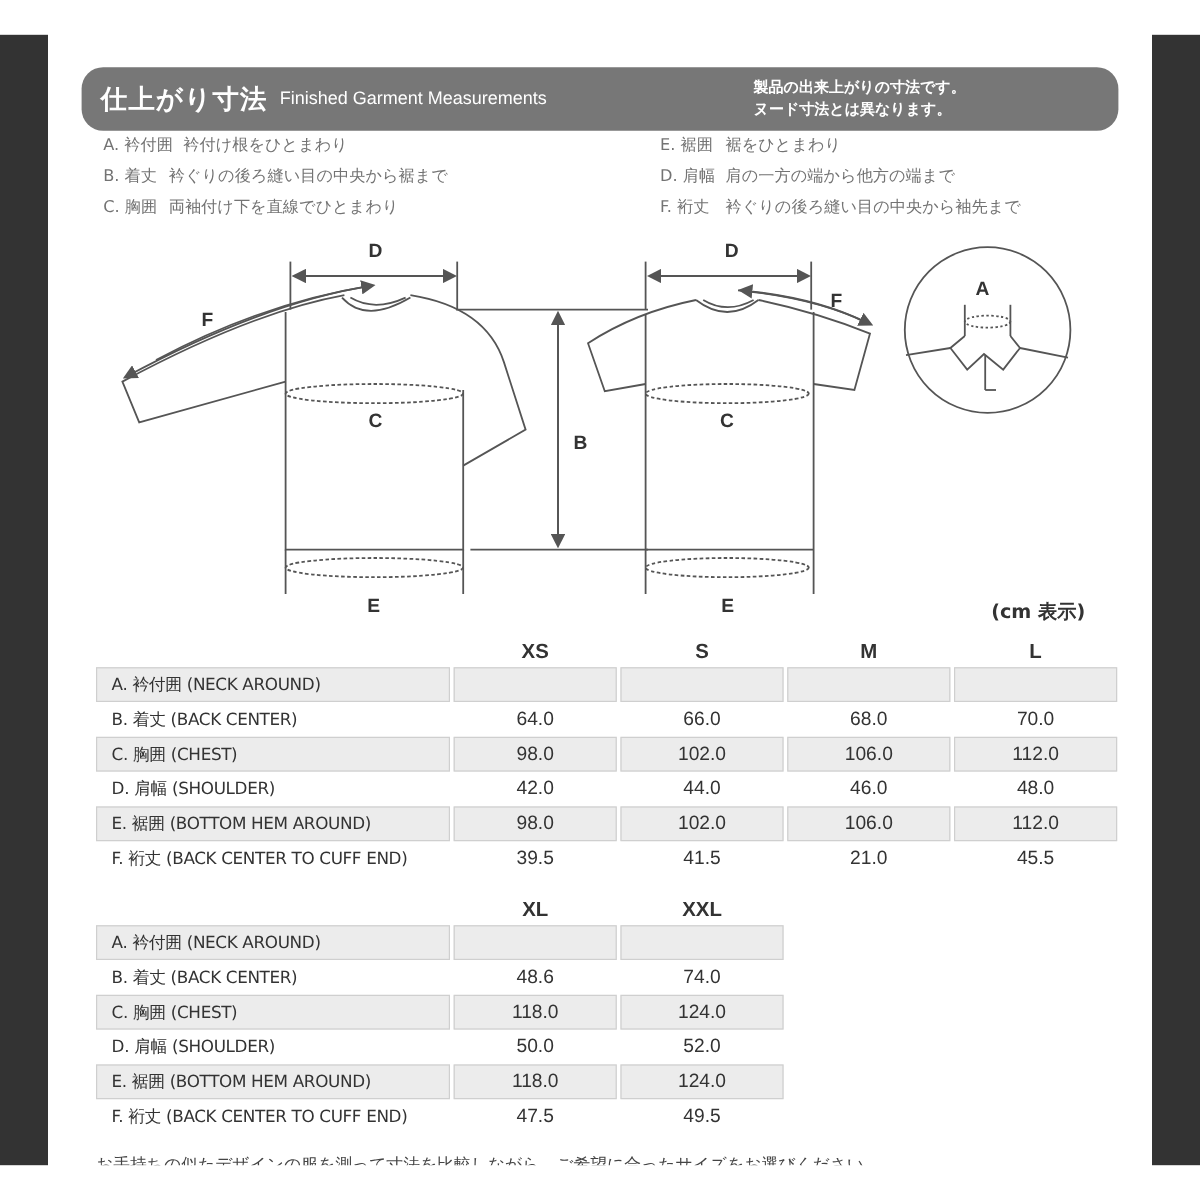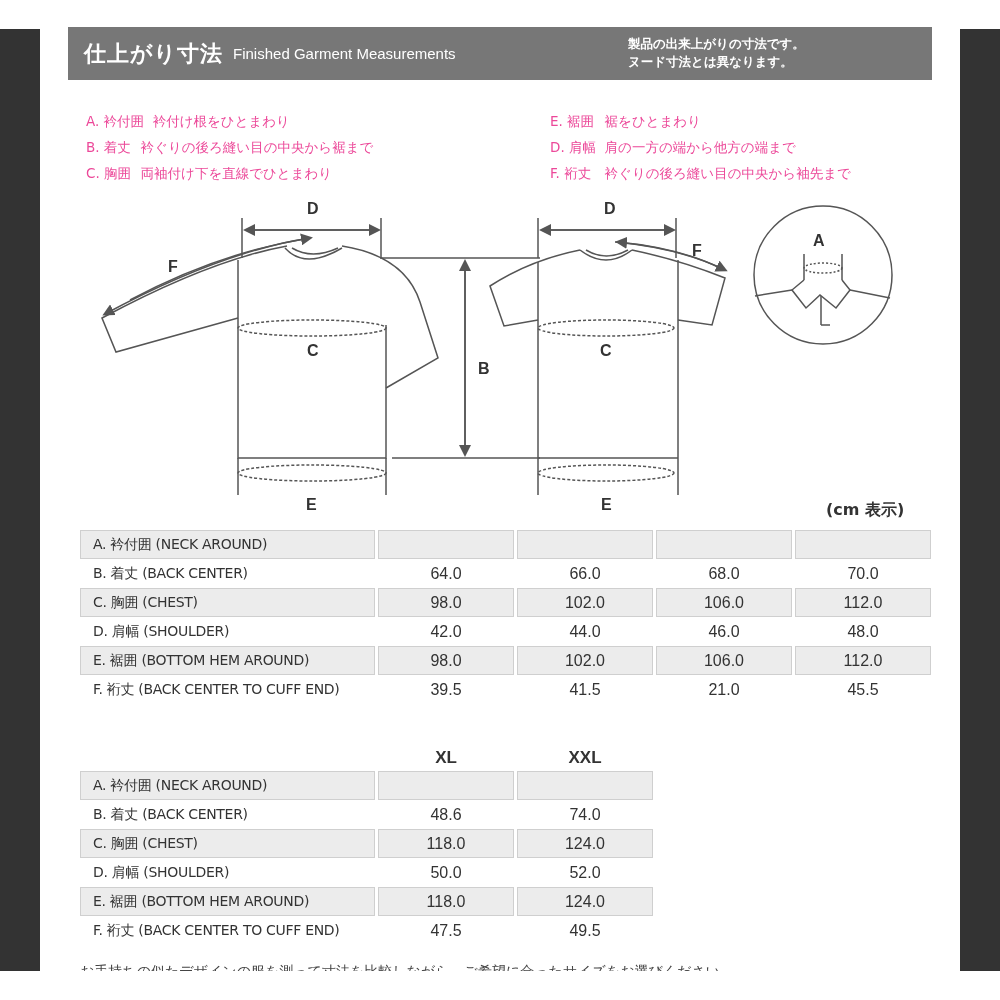--- a/index.html
+++ b/index.html
@@ -3,27 +3,27 @@
 <meta charset="utf-8">
 <style>
   html, body { margin:0; padding:0; }
   body { width:1000px; height:1000px; background:#fff; position:relative; overflow:hidden;
          font-family:"DejaVu Sans","Liberation Sans",sans-serif; color:#333; }
   .sidebar { position:absolute; top:29px; bottom:29px; width:40px; background:#333; }
   .sidebar.left { left:0; }
   .sidebar.right { left:960px; }
   .page { position:absolute; left:40px; top:0; width:920px; height:1000px; background:#fff; }
 
-  .header { position:absolute; left:28px; top:27px; width:864px; height:53px; background:#777;
-            color:#fff; display:flex; align-items:center; }
+  .header { position:absolute; left:28px; top:56px; width:864px; height:53px; background:#777;
+            color:#fff; display:flex; align-items:center;border-radius:18px; }
   .header .jp-title { font-size:22px; font-weight:bold; margin-left:16px; letter-spacing:1px; }
   .header .en-title { font-family:"Liberation Sans",sans-serif; font-size:15px; margin-left:10px; }
   .header .note { position:absolute; left:560px; top:8px; font-size:12.5px; line-height:18px; font-weight:bold; }
 
-  .defs { position:absolute; top:108px; font-size:13.5px; line-height:26px; color:#ec4899; }
+  .defs { position:absolute; top:108px; font-size:13.5px; line-height:26px; color:#737373; }
   .defs .row span.key { display:inline-block; min-width:46px; }
   .defs.left { left:46px; }
   .defs.right { left:510px; }
 
   svg.diagram { position:absolute; left:0; top:190px; }
   .dlabel { font-family:"Liberation Sans",sans-serif; font-size:16px; font-weight:bold; fill:#333; }
 
   .unit { position:absolute; left:786px; top:500px; font-size:16px; font-weight:bold; color:#333; }
 
   table.sizes { position:absolute; border-collapse:separate; border-spacing:3px 0; }
@@ -148,20 +148,27 @@
     <text class="dlabel" x="438" y="184">B</text>
     <text class="dlabel" x="266" y="320">E</text>
     <text class="dlabel" x="561" y="320">E</text>
     <text class="dlabel" x="773" y="56">A</text>
   </svg>
 
   <div class="unit">(cm 表示)</div>
 
   <table class="sizes" id="t1">
     <tbody>
+        <tr>
+      <th></th>
+      <th>XS</th>
+      <th>S</th>
+      <th>M</th>
+      <th>L</th>
+    </tr>
     <tr class="shade">
       <td class="label">A. 衿付囲 (NECK AROUND)</td>
       <td class="val"></td>
       <td class="val"></td>
       <td class="val"></td>
       <td class="val"></td>
     </tr>
     <tr>
       <td class="label">B. 着丈 (BACK CENTER)</td>
       <td class="val">64.0</td>

